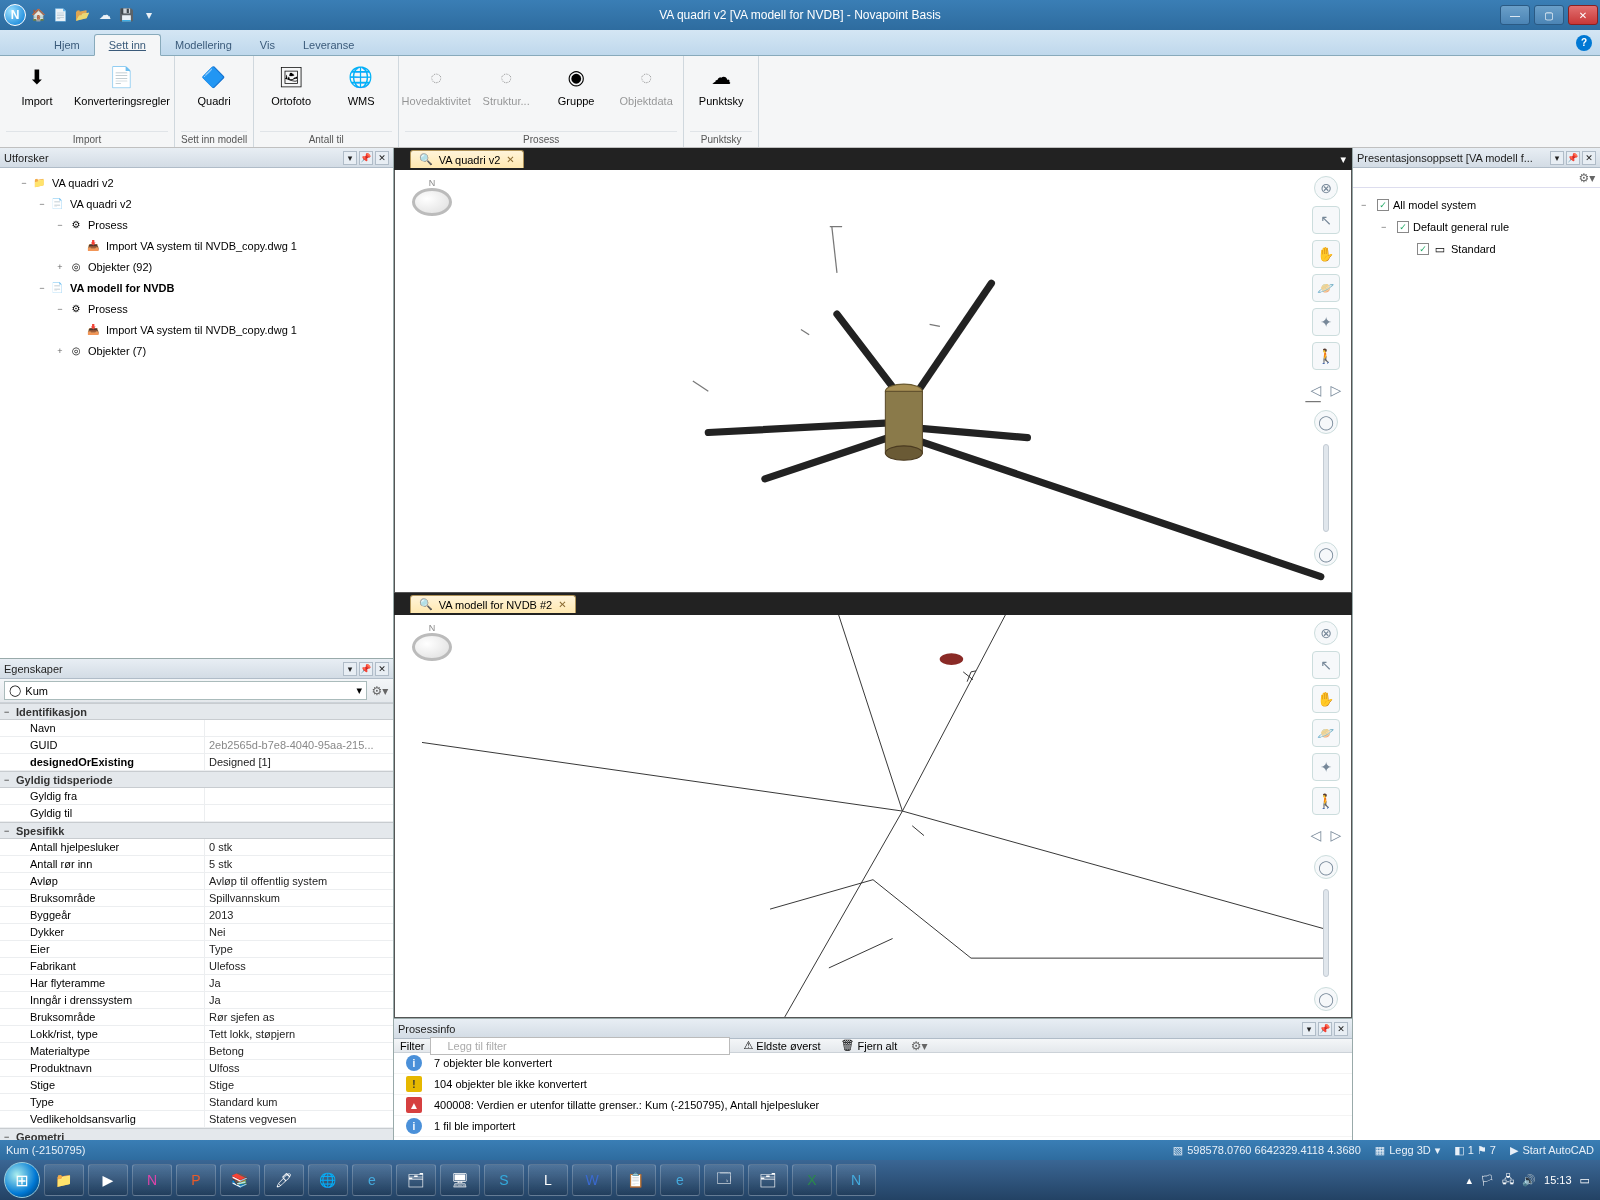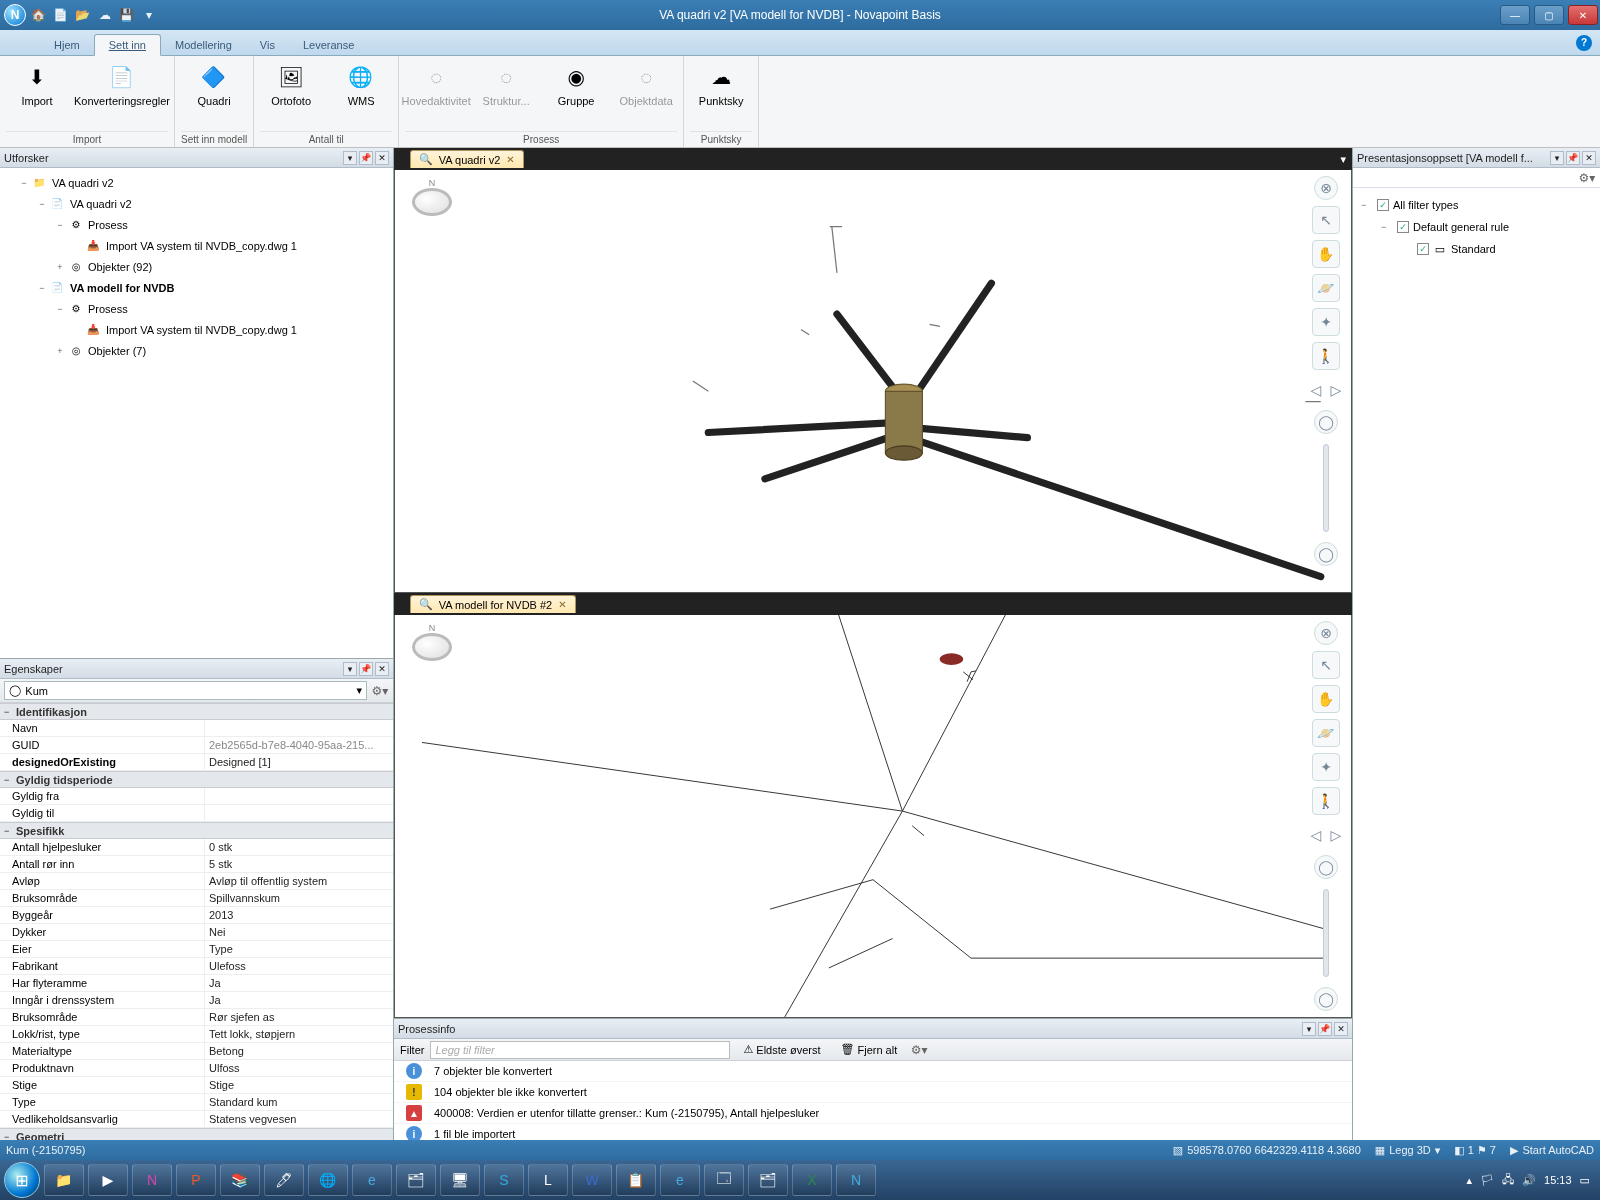--- a/index.html
+++ b/index.html
@@ -54,21 +54,21 @@
 
 
 .props { flex: 1; display: flex; flex-direction: column; border-top: 1px solid #9aa; min-height: 0; }
 .prop-toolbar { background: linear-gradient(#f4f6f8, #e4e8ec); height: 24px; display: flex; align-items: center; padding: 0 4px; gap: 4px; border-bottom: 1px solid #ccd2d8; }
 .prop-select { flex: 1; height: 19px; border: 1px solid #abb; background: #fff; padding: 0 4px; display: flex; align-items: center; justify-content: space-between; }
 .gear { width: 18px; height: 18px; display: flex; align-items: center; justify-content: center; font-size: 12px; color: #666; }
 .prop-grid { flex: 1; overflow: auto; }
 .prop-section { background: #e4e8ec; border: 1px solid #c8ccd0; border-left: none; border-right: none; height: 17px; display: flex; align-items: center; padding-left: 4px; font-weight: bold; color: #333; }
 .prop-section .tw { width: 12px; color: #666; font-size: 9px; }
 .prop-row { display: flex; height: 17px; border-bottom: 1px solid #eceef0; }
-.prop-row .k { width: 205px; padding-left: 12px; border-right: 1px solid #eceef0; display: flex; align-items: center; overflow: hidden; white-space: nowrap; }
+.prop-row .k { width: 205px; padding-left: 30px; border-right: 1px solid #eceef0; display: flex; align-items: center; overflow: hidden; white-space: nowrap; }
 .prop-row .k.b { font-weight: bold; }
 .prop-row .v { flex: 1; padding-left: 4px; display: flex; align-items: center; color: #222; overflow: hidden; white-space: nowrap; }
 .prop-row .v.g { color: #888; }
 
 
 .view-tabs { background: #222; height: 22px; display: flex; align-items: center; padding-left: 16px; }
 .vtab { background: linear-gradient(#fff4da, #ffe8b0); border: 1px solid #b0945a; border-bottom: none; border-top-left-radius: 3px; border-top-right-radius: 3px; padding: 2px 8px; display: flex; align-items: center; gap: 6px; font-size: 11px; }
 .vtab .vx { font-size: 10px; color: #8a6a30; }
 .viewport { flex: 1; background: #fff; position: relative; border: 1px solid #555; border-top: none; overflow: hidden; }
 .compass { position: absolute; top: 8px; left: 14px; width: 46px; height: 50px; }
@@ -78,22 +78,22 @@
 .vtool { width: 28px; height: 28px; border: 1px solid #cdd; border-radius: 4px; background: #f6f8fa; display: flex; align-items: center; justify-content: center; color: #789; font-size: 14px; }
 .vtool.round { border-radius: 50%; width: 24px; height: 24px; }
 .vslider { width: 6px; height: 88px; background: #e0e6ec; border: 1px solid #c4ccd4; border-radius: 3px; margin: 4px 0; }
 .arrows { display: flex; gap: 2px; }
 
 
 svg.scene { width: 100%; height: 100%; display: block; }
 
 
 .procinfo { height: 122px; border-top: 1px solid #9aa; display: flex; flex-direction: column; background: #fff; }
-.proc-toolbar { height: 22px; background: linear-gradient(#f4f6f8, #e4e8ec); border-bottom: 1px solid #ccd2d8; display: flex; align-items: center; padding: 0 6px; gap: 6px; }
-.filter-in { border: 1px solid #bbb; height: 18px; width: 300px; padding: 0 4px; color: #aaa; font-style: italic; background: #fff; display: flex; align-items: center; }
+.proc-toolbar { height: 14px; background: linear-gradient(#f4f6f8, #e4e8ec); border-bottom: 1px solid #ccd2d8; display: flex; align-items: center; padding: 0 6px; gap: 6px; }
+.filter-in { border: 1px solid #bbb; height: 18px; width: 300px; padding: 0 16px; color: #aaa; background: #fff; display: flex; align-items: center; }
 .proc-btn { height: 18px; padding: 0 6px; display: flex; align-items: center; gap: 3px; border: 1px solid transparent; }
 .proc-list { flex: 1; overflow: auto; }
 .proc-row { height: 21px; display: flex; align-items: center; gap: 12px; padding-left: 12px; border-bottom: 1px solid #f4f4f4; }
 .pi-ico { width: 16px; height: 16px; border-radius: 50%; display: flex; align-items: center; justify-content: center; font-size: 10px; font-weight: bold; color: #fff; }
 .pi-info { background: #4a90d9; } .pi-warn { background: #e6b800; color: #333; border-radius: 2px; } .pi-err { background: #d64040; border-radius: 2px; }
 
 
 .pres-body { padding: 6px 2px; }
 .pres-toolbar { height: 20px; display: flex; align-items: center; justify-content: flex-end; padding: 0 4px; border-bottom: 1px solid #dde; }
 .pres-row { display: flex; align-items: center; height: 22px; gap: 4px; }
@@ -537,21 +537,21 @@
         <div class="pbtn">✕</div>
       </div>
     </div>
     <div class="pres-toolbar">
         <div class="gear">⚙▾</div>
       </div>
     <div class="pres-body" id="pres-body">
         <div class="pres-row" style="padding-left: 6px;">
           <span class="tw" style="width:12px;font-size:9px;color:#666">−</span>
           <span class="chk">✓</span>
-          <span>All filter types</span>
+          <span>All model system</span>
         </div>
         <div class="pres-row" style="padding-left: 26px;">
           <span class="tw" style="width:12px;font-size:9px;color:#666">−</span>
           <span class="chk">✓</span>
           <span>Default general rule</span>
         </div>
         <div class="pres-row" style="padding-left: 46px;">
           <span class="tw" style="width:12px;font-size:9px;color:#666"></span>
           <span class="chk">✓</span>
           <span style="width:14px;text-align:center">▭</span>

